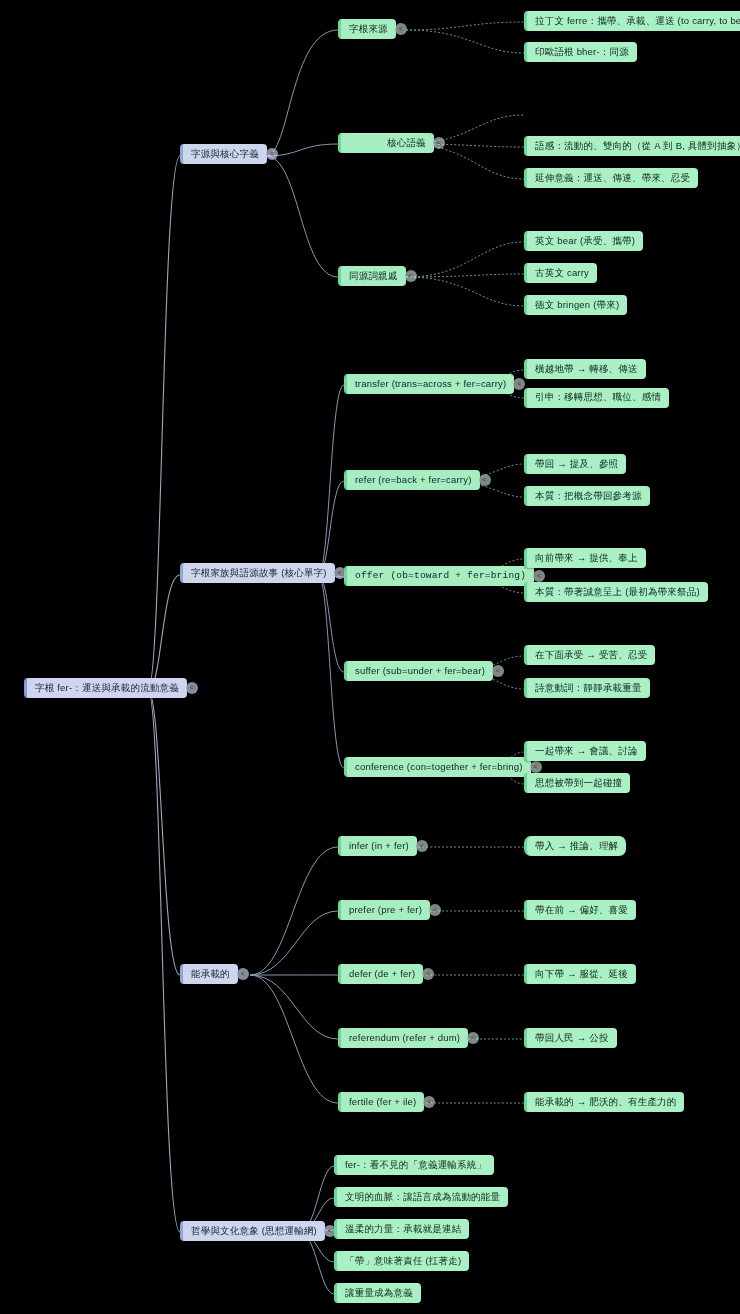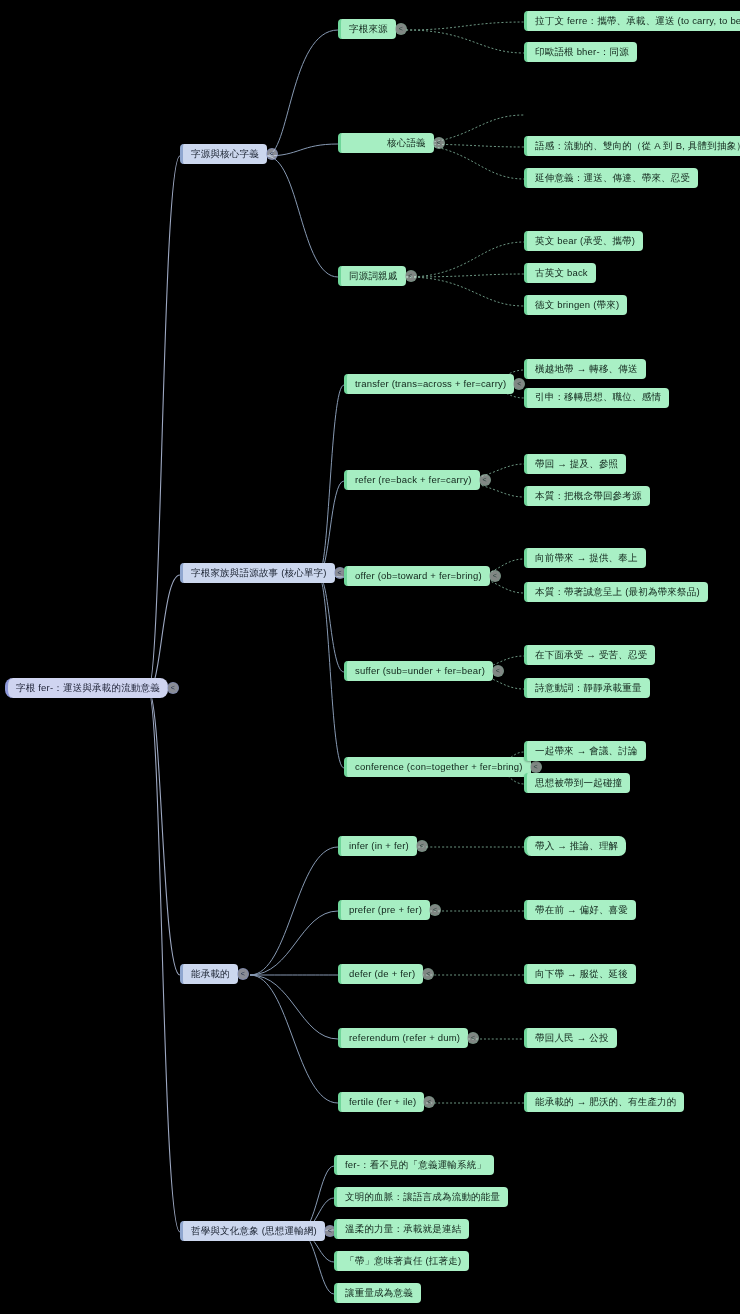--- a/index.html
+++ b/index.html
@@ -143,21 +143,21 @@
       <path d="M490,768 C506,768 510,784 524,784"></path>
 
       <path d="M406,847 C460,847 470,847 524,847"></path>
       <path d="M414,911 C470,911 476,911 524,911"></path>
       <path d="M406,975 C460,975 470,975 524,975"></path>
       <path d="M444,1039 C480,1039 490,1039 524,1039"></path>
       <path d="M410,1103 C460,1103 470,1103 524,1103"></path>
     </g>
   </svg>
 
-  <div class="node root" style="left:5px; top:678px;border-radius:8px;">
+  <div class="node root" style="left:24px; top:678px;">
     <span class="txt">字根 fer-：運送與承載的流動意義</span>
     <span class="collapse">&lt;</span>
   </div>
 
   <div class="node branch" style="left:180px; top:144px;">
     <span class="txt">字源與核心字義</span>
     <span class="collapse">&lt;</span>
   </div>
 
   <div class="node leaf" style="left:338px; top:19px;">
@@ -183,21 +183,21 @@
   </div>
 
   <div class="node leaf" style="left:338px; top:266px;">
     <span class="txt">同源詞親戚</span>
     <span class="collapse">&lt;</span>
   </div>
   <div class="node leaf wide" style="left:524px; top:231px;">
     <span class="txt">英文 bear (承受、攜帶)</span>
   </div>
   <div class="node leaf wide" style="left:524px; top:263px;">
-    <span class="txt">古英文 back</span>
+    <span class="txt">古英文 carry</span>
   </div>
   <div class="node leaf wide" style="left:524px; top:295px;">
     <span class="txt">德文 bringen (帶來)</span>
   </div>
 
   <div class="node branch" style="left:180px; top:563px;">
     <span class="txt">字根家族與語源故事 (核心單字)</span>
     <span class="collapse">&lt;</span>
   </div>
 
@@ -216,21 +216,21 @@
     <span class="txt">refer (re=back + fer=carry)</span>
     <span class="collapse">&lt;</span>
   </div>
   <div class="node leaf wide" style="left:524px; top:454px;">
     <span class="txt">帶回 → 提及、參照</span>
   </div>
   <div class="node leaf wide" style="left:524px; top:486px;">
     <span class="txt">本質：把概念帶回參考源</span>
   </div>
 
-  <div class="node leaf" style="left:344px; top:566px;">
+  <div class="node leaf" style="left:344px; top:566px;font-family:Liberation Mono, monospace;">
     <span class="txt">offer (ob=toward + fer=bring)</span>
     <span class="collapse">&lt;</span>
   </div>
   <div class="node leaf wide" style="left:524px; top:548px;">
     <span class="txt">向前帶來 → 提供、奉上</span>
   </div>
   <div class="node leaf wide" style="left:524px; top:582px;">
     <span class="txt">本質：帶著誠意呈上 (最初為帶來祭品)</span>
   </div>
 

